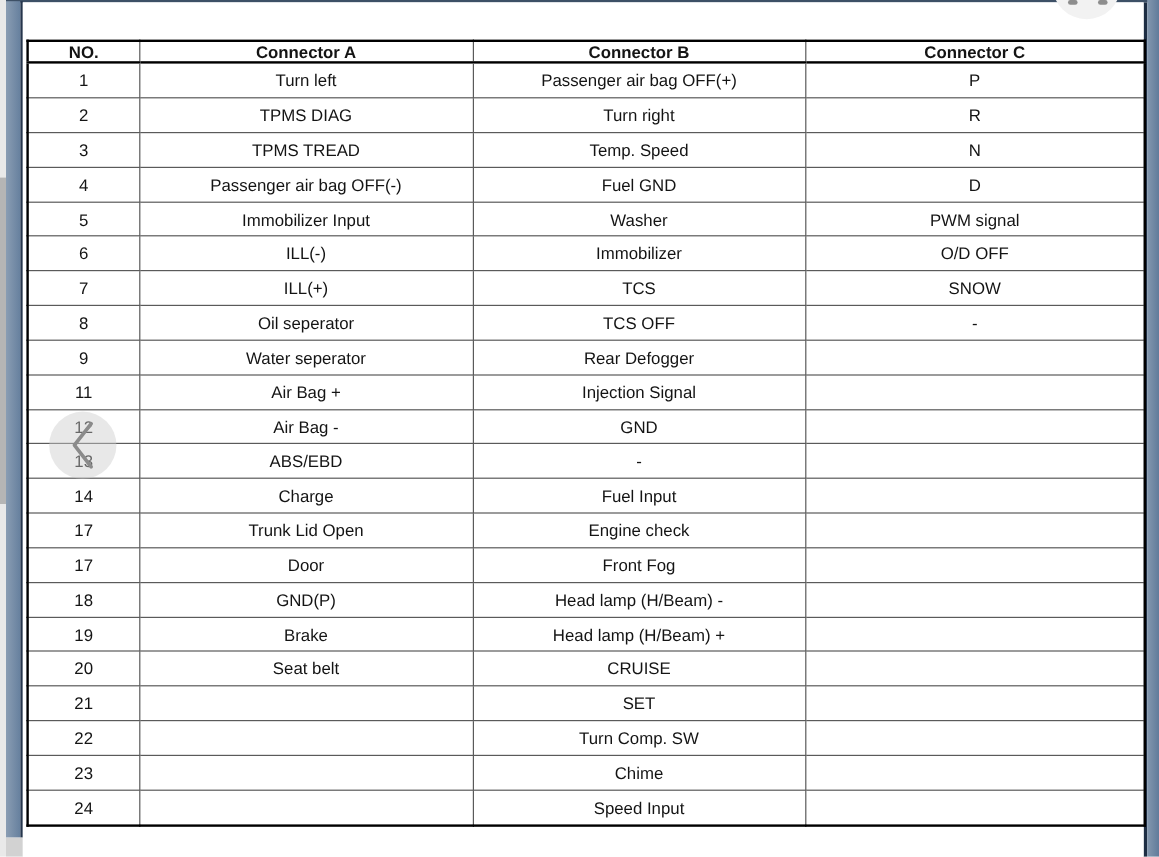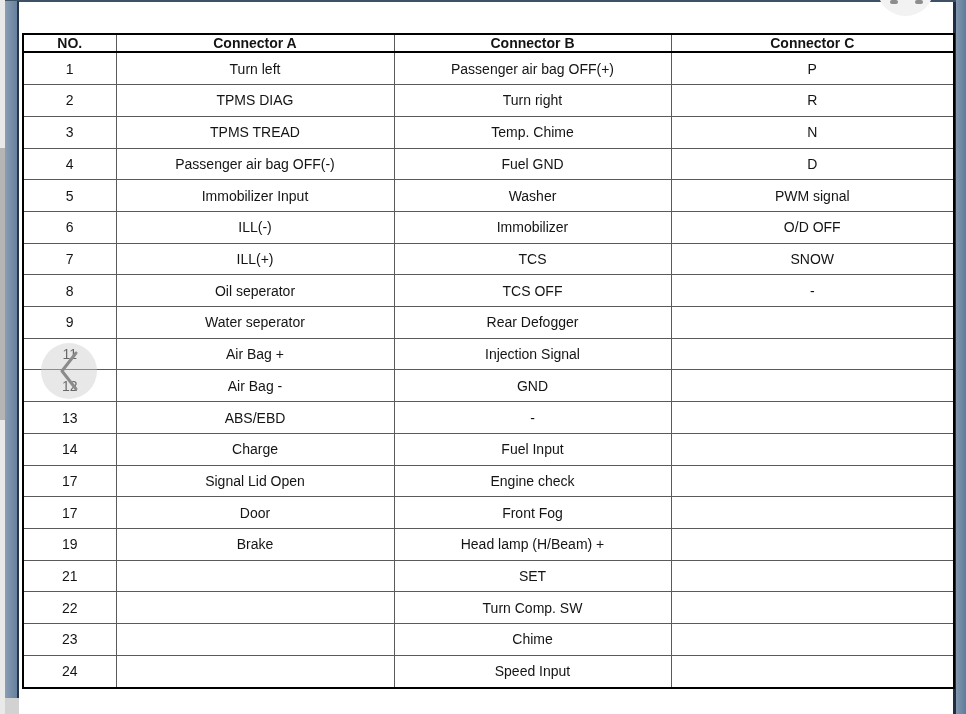--- a/index.html
+++ b/index.html
@@ -160,21 +160,21 @@
           </tr>
           <tr>
             <td>2</td>
             <td>TPMS DIAG</td>
             <td>Turn right</td>
             <td>R</td>
           </tr>
           <tr>
             <td>3</td>
             <td>TPMS TREAD</td>
-            <td>Temp. Chime</td>
+            <td>Temp. Speed</td>
             <td>N</td>
           </tr>
           <tr>
             <td>4</td>
             <td>Passenger air bag OFF(-)</td>
             <td>Fuel GND</td>
             <td>D</td>
           </tr>
           <tr>
             <td>5</td>
@@ -225,34 +225,46 @@
             <td></td>
           </tr>
           <tr>
             <td>14</td>
             <td>Charge</td>
             <td>Fuel Input</td>
             <td></td>
           </tr>
           <tr>
             <td>17</td>
-            <td>Signal Lid Open</td>
+            <td>Trunk Lid Open</td>
             <td>Engine check</td>
             <td></td>
           </tr>
           <tr>
             <td>17</td>
             <td>Door</td>
             <td>Front Fog</td>
             <td></td>
           </tr>
           <tr>
+            <td>18</td>
+            <td>GND(P)</td>
+            <td>Head lamp (H/Beam) -</td>
+            <td></td>
+          </tr>
+          <tr>
             <td>19</td>
             <td>Brake</td>
             <td>Head lamp (H/Beam) +</td>
+            <td></td>
+          </tr>
+          <tr>
+            <td>20</td>
+            <td>Seat belt</td>
+            <td>CRUISE</td>
             <td></td>
           </tr>
           <tr>
             <td>21</td>
             <td></td>
             <td>SET</td>
             <td></td>
           </tr>
           <tr>
             <td>22</td>

